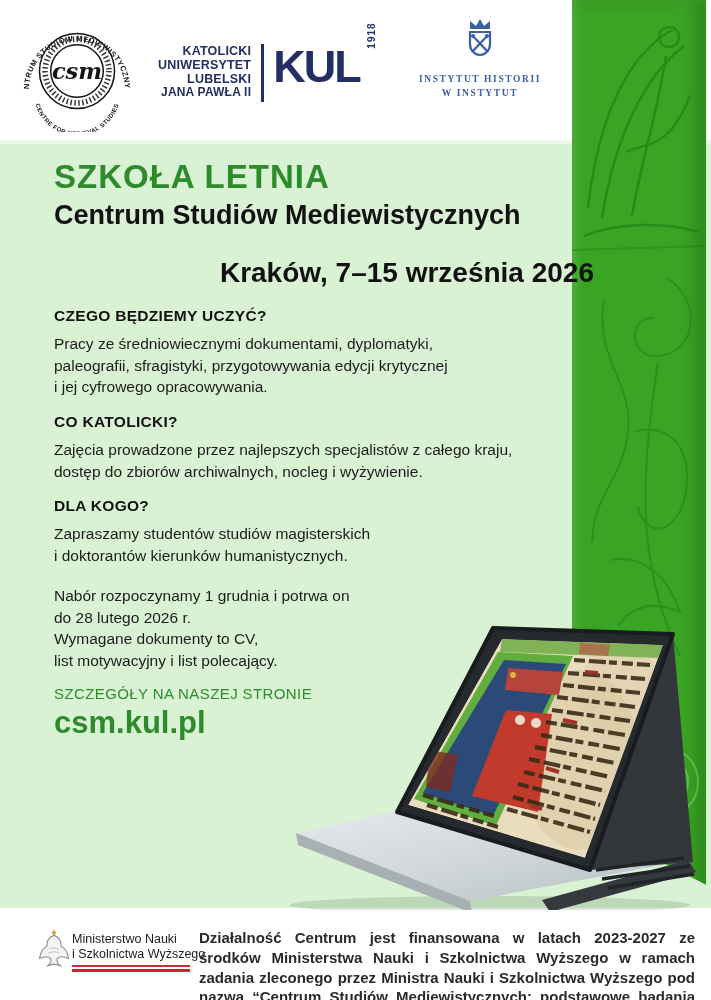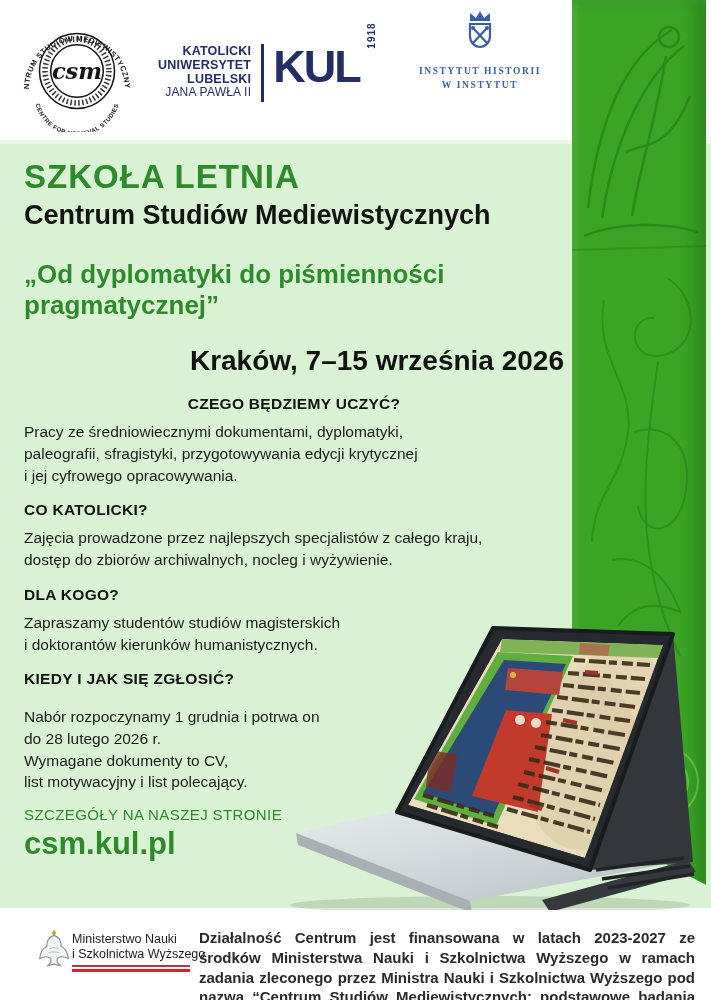--- a/index.html
+++ b/index.html
@@ -7,37 +7,37 @@
     position:relative; width:711px; height:1000px; margin:0 auto;
     background:#ffffff; overflow:hidden;
     font-family:"Liberation Sans", sans-serif;
     -webkit-font-smoothing:antialiased;
   }
   
   .header{position:absolute;left:0;top:0;width:711px;height:140px;background:#ffffff;border-bottom:4px solid #ecf7e7;z-index:1;}
   .csm-logo{position:absolute;left:16px;top:10px;width:122px;height:122px;}
   .kul{position:absolute;left:158px;top:44px;display:flex;align-items:flex-start;color:#232e64;}
   .kul-lines{display:flex;flex-direction:column;align-items:flex-end;font-weight:bold;font-size:12.5px;line-height:1.12;letter-spacing:.2px;}
-  .kul-lines .ln4{font-weight:400;font-size:12px;}
+  .kul-lines .ln4{font-weight:700;font-size:12px;}
   .kul-divider{width:3px;height:58px;background:#232e64;margin:0 9px 0 10px;}
   .kul-acronym{font-size:45px;font-weight:800;letter-spacing:-2px;line-height:1;}
   .kul-year{font-size:10px;font-weight:bold;transform:rotate(-90deg) translate(14px,-2px);transform-origin:center;letter-spacing:1px;}
-  .uj{position:absolute;left:392px;top:10px;width:176px;text-align:center;color:#3a5fa9;}
+  .uj{position:absolute;left:392px;top:18px;width:176px;text-align:center;color:#3a5fa9;}
   .uj svg{display:block;margin:0 auto 6px auto;}
   .uj-lines{font-family:"Liberation Serif", serif;font-weight:600;font-size:9.5px;line-height:1.5;letter-spacing:1.6px;}
   
   .main-bg{position:absolute;left:0;top:140px;width:711px;height:768px;background:#d9f2d3;z-index:0;}
-  .content{position:absolute;left:24px;top:156px;width:540px;z-index:3;color:#161616;}
+  .content{position:absolute;left:54px;top:156px;width:540px;z-index:3;color:#161616;}
   .title{font-size:33px;font-weight:800;letter-spacing:1px;color:#2e8b2c;line-height:1.25;}
   .subtitle{font-size:27px;font-weight:800;line-height:1.25;margin-top:2px;color:#121212;}
   .theme{font-size:26px;font-weight:800;color:#2e8b2c;line-height:1.2;margin-top:26px;white-space:pre-line;}
   .dateloc{font-size:28px;font-weight:800;color:#121212;margin-top:24px;text-align:right;}
   .sec-h{font-size:15.5px;font-weight:800;letter-spacing:.3px;color:#121212;}
   .sec-b{font-size:15.5px;font-weight:500;line-height:1.4;color:#1c1c1c;white-space:pre-line;}
-  .mt18{margin-top:18px;text-align:center;} .mt15{margin-top:15px;} .mt8{margin-top:8px;} .mt6{margin-top:18px;}
+  .mt18{margin-top:18px;} .mt15{margin-top:15px;} .mt8{margin-top:8px;} .mt6{margin-top:18px;}
   .web-label{font-size:15px;font-weight:400;letter-spacing:.4px;color:#2e8b2c;margin-top:13px;}
   .web-url{font-size:31px;font-weight:800;color:#2e8b2c;margin-top:3px;cursor:pointer;}
   
   .strip{
     position:absolute;left:572px;top:0;width:134px;height:890px;z-index:2;
     background:#3aa424;
     clip-path:polygon(0 0,100% 0,100% 99.4%,40% 94.8%,0 94.2%);
     box-shadow:inset -12px 0 14px rgba(0,60,0,.22), inset 4px 0 8px rgba(255,255,255,.12);
   }
   .strip svg{display:block;}
@@ -132,38 +132,35 @@
         <circle cx="78" cy="712" r="6"></circle>
         <circle cx="60" cy="712" r="6"></circle>
         <circle cx="56" cy="696" r="6"></circle>
       </g>
     </svg>
   </div>
 
   <div class="content">
     <div class="title">SZKOŁA LETNIA</div>
     <div class="subtitle">Centrum Studiów Mediewistycznych</div>
-    <div class="theme">„Od dyplomatyki do piśmienności
-pragmatycznej”</div>
     <div class="dateloc">Kraków, 7–15 września 2026</div>
 
     <div class="sec-h mt18">CZEGO BĘDZIEMY UCZYĆ?</div>
     <div class="sec-b mt8">Pracy ze średniowiecznymi dokumentami, dyplomatyki,
 paleografii, sfragistyki, przygotowywania edycji krytycznej
 i jej cyfrowego opracowywania.</div>
 
     <div class="sec-h mt15">CO KATOLICKI?</div>
     <div class="sec-b mt8">Zajęcia prowadzone przez najlepszych specjalistów z całego kraju,
 dostęp do zbiorów archiwalnych, nocleg i wyżywienie.</div>
 
     <div class="sec-h mt15">DLA KOGO?</div>
     <div class="sec-b mt8">Zapraszamy studentów studiów magisterskich
 i doktorantów kierunków humanistycznych.</div>
 
-    <div class="sec-h mt15">KIEDY I JAK SIĘ ZGŁOSIĆ?</div>
     <div class="sec-b mt6">Nabór rozpoczynamy 1 grudnia i potrwa on
 do 28 lutego 2026 r.
 Wymagane dokumenty to CV,
 list motywacyjny i list polecający.</div>
 
     <div class="web-label">SZCZEGÓŁY NA NASZEJ STRONIE</div>
     <div class="web-url">csm.kul.pl</div>
   </div>
 
   <svg class="laptop" width="431" height="310" viewBox="0 0 431 310">

